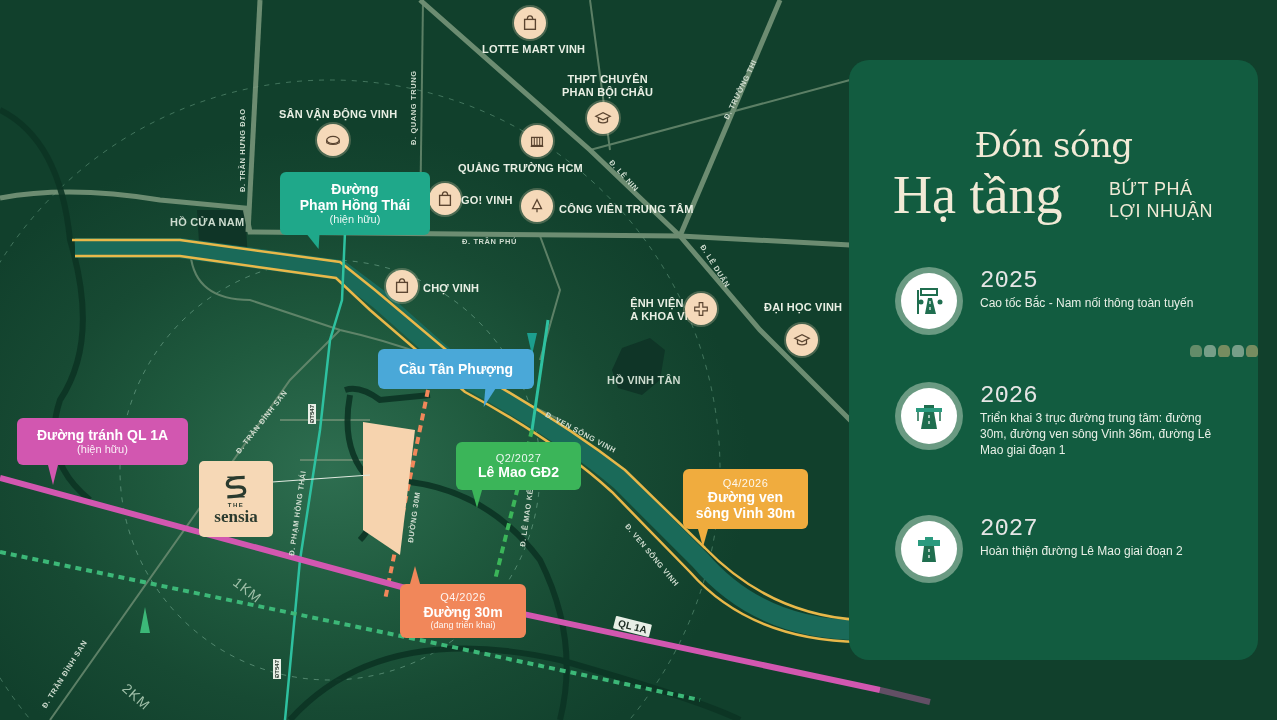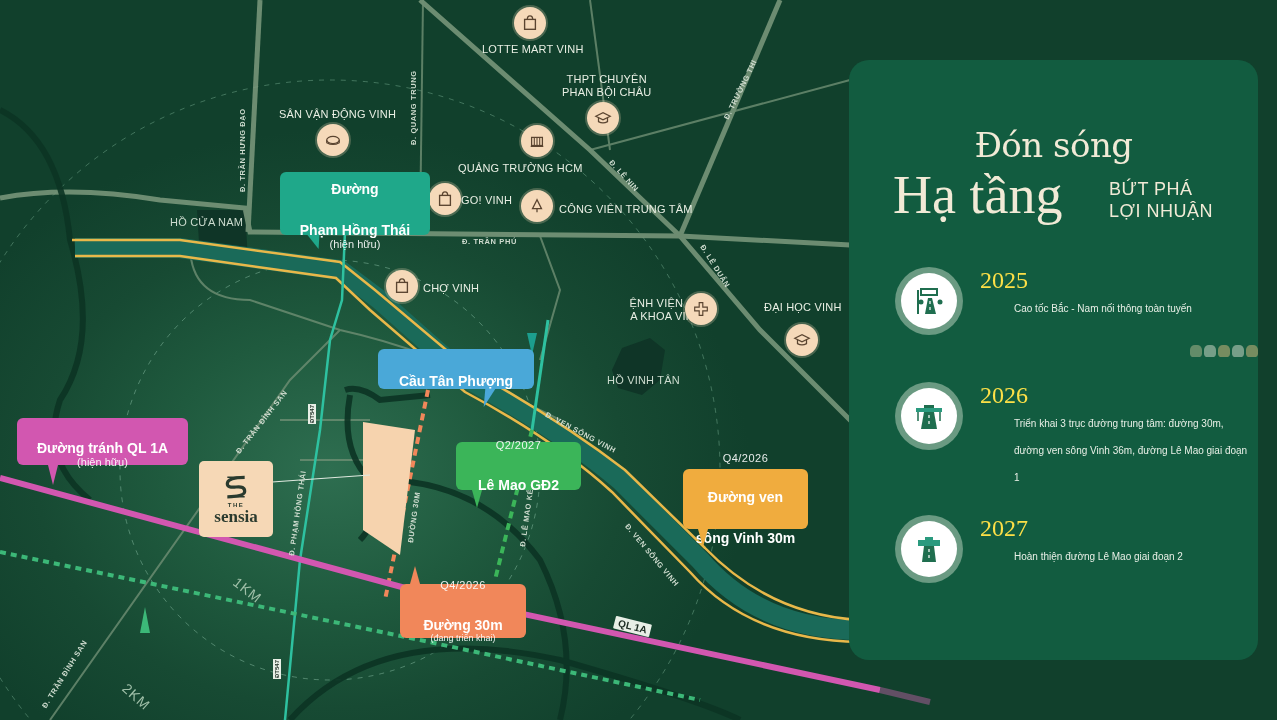--- a/index.html
+++ b/index.html
@@ -1,46 +1,46 @@
 <!DOCTYPE html>
 <html><head>
 <meta charset="utf-8">
 <style>
   * { box-sizing: border-box; margin: 0; padding: 0; }
   html, body { width: 1277px; height: 720px; overflow: hidden; background: #0e3d2a; }
   body { font-family: "Liberation Sans", "DejaVu Sans", sans-serif; position: relative; }
   #stage { position: absolute; left: 0; top: 0; width: 1277px; height: 720px; overflow: hidden;
     background: radial-gradient(ellipse 420px 340px at 330px 470px, #2e6e50 0%, #1f5a3e 40%, #174a33 70%, #11402c 100%); }
   svg.map { position: absolute; left: 0; top: 0; width: 1277px; height: 720px; }
-  .lbl { position: absolute; color: #e9efe4; font-weight: normal; font-size: 11px; letter-spacing: 0.2px; white-space: nowrap; }
+  .lbl { position: absolute; color: #e9efe4; font-weight: bold; font-size: 11px; letter-spacing: 0.2px; white-space: nowrap; }
   .lbl.c { text-align: center; }
   .street { position: absolute; color: #cfdccf; font-size: 7.5px; font-weight: bold; letter-spacing: 0.6px; white-space: nowrap; transform-origin: left top; }
   .poi { position: absolute; width: 32px; height: 32px; border-radius: 50%; background: #f5d9b9; display: flex; align-items: center; justify-content: center; box-shadow: 0 0 0 2px rgba(245,217,185,0.25); }
   .poi svg { width: 18px; height: 18px; }
   .callout { position: absolute; border-radius: 6px; color: #fff; text-align: center; font-weight: bold; display: flex; flex-direction: column; justify-content: center; align-items: center; line-height: 1.15; }
   .callout .q { font-weight: normal; font-size: 11px; opacity: 0.9; letter-spacing: 0.5px; }
-  .callout .t { font-size: 14px; margin-top: 25px; }
+  .callout .t { font-size: 14px; }
   .callout .s { font-weight: normal; font-size: 11px; opacity: 0.9; }
   .tail { position: absolute; width: 0; height: 0; }
   .km { position: absolute; color: #9fbfa8; font-size: 14px; letter-spacing: 1px; transform-origin: left top; }
   .ql1a { position: absolute; background: #e8efe6; color: #1a2a20; font-weight: bold; font-size: 10px; padding: 1px 4px; transform: rotate(14deg); border-radius: 1px; }
   .dt547 { position: absolute; background: #e8efe6; color: #1a2a20; font-weight: bold; font-size: 6px; padding: 1px 1px; transform: rotate(-90deg); }
 
   
   #panel { position: absolute; left: 849px; top: 60px; width: 409px; height: 600px; border-radius: 20px;
     background: #125c40; }
   .title1 { position: absolute; left: 0; width: 100%; top: 65px; text-align: center; color: #f1ead6; font-family: "DejaVu Serif", "Liberation Serif", serif; font-size: 34px; letter-spacing: -0.5px; }
   .title2 { position: absolute; left: 44px; top: 108px; color: #f1ead6; font-family: "Liberation Serif", "DejaVu Serif", serif; font-size: 54px; line-height: 1; }
   .title3 { position: absolute; left: 260px; top: 118px; color: #f1ead6; font-size: 18px; line-height: 22px; letter-spacing: 0.5px; }
   .tl-item { position: absolute; left: 46px; width: 350px; }
   .tl-icon { position: absolute; left: 0; top: 0; width: 68px; height: 68px; border-radius: 50%; background: #6a9a82; display: flex; align-items: center; justify-content: center; }
   .tl-icon .in { width: 56px; height: 56px; border-radius: 50%; background: #fff; display: flex; align-items: center; justify-content: center; }
   .tl-icon svg { width: 34px; height: 34px; }
-  .tl-year { position: absolute; left: 85px; top: 0; color: #fde047; font-family: Liberation Serif, serif; font-size: 24px; }
-  .tl-text { position: absolute; left: 85px; top: 28px; width: 240px; color: #e8efe6; font-size: 10px; line-height: 27px; margin-left: 34px; }
+  .tl-year { position: absolute; left: 85px; top: 0; color: #e5e5e5; font-family: Liberation Mono, monospace; font-size: 24px; }
+  .tl-text { position: absolute; left: 85px; top: 28px; width: 240px; color: #e8efe6; font-size: 12px; line-height: 16px; }
   .hands { position: absolute; left: 1190px; top: 345px; display: flex; gap: 2px; }
   .hands span { width: 12px; height: 12px; border-radius: 40% 40% 30% 30%; opacity: 0.55; }
 
   .sensia { position: absolute; left: 199px; top: 461px; width: 74px; height: 76px; background: #f6d8b6; border-radius: 5px; display: flex; flex-direction: column; align-items: center; justify-content: center; }
   .sensia .the { font-size: 6px; letter-spacing: 1.5px; color: #2a3a2e; font-weight: bold; margin-top: 2px; }
   .sensia .name { font-family: "Liberation Serif", "DejaVu Serif", serif; font-size: 17px; color: #2a3a2e; font-weight: bold; line-height: 1; text-align: center; }
 </style>
 </head>
 <body>
 

